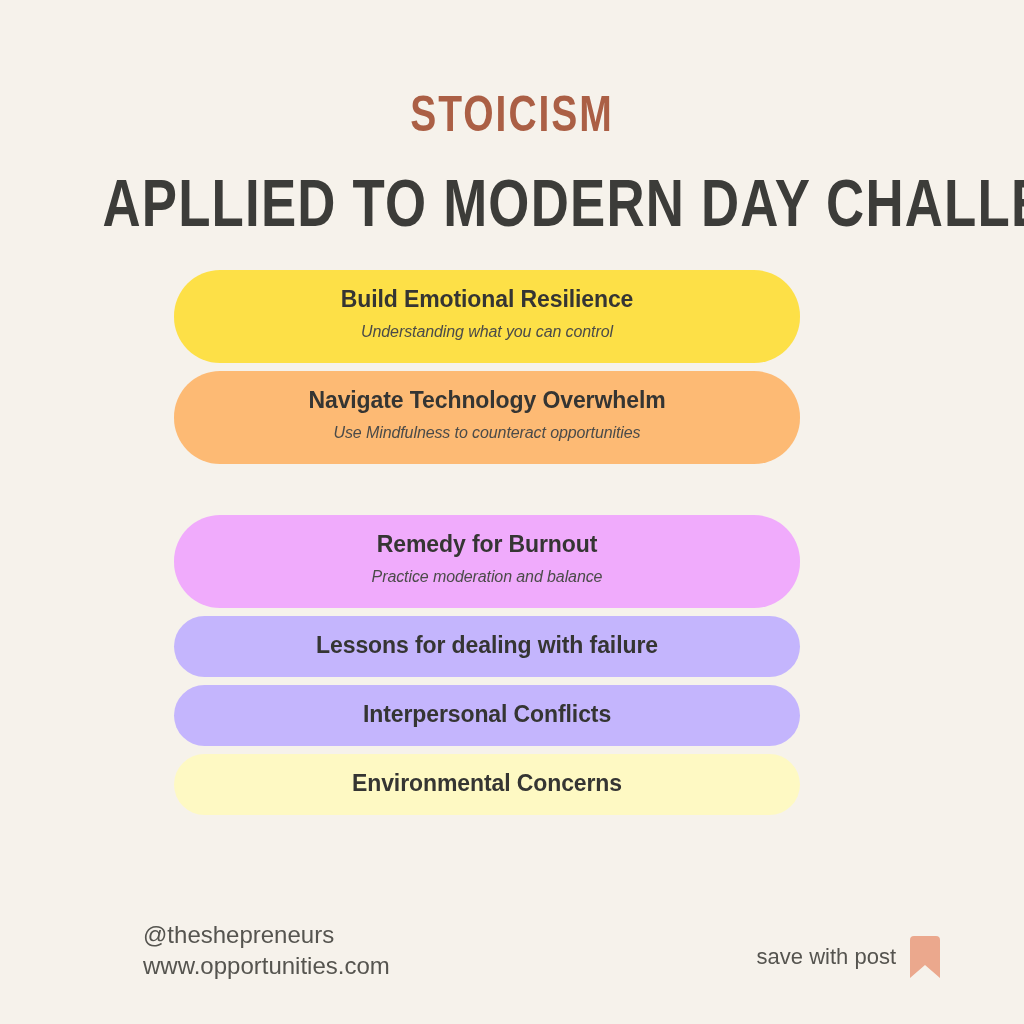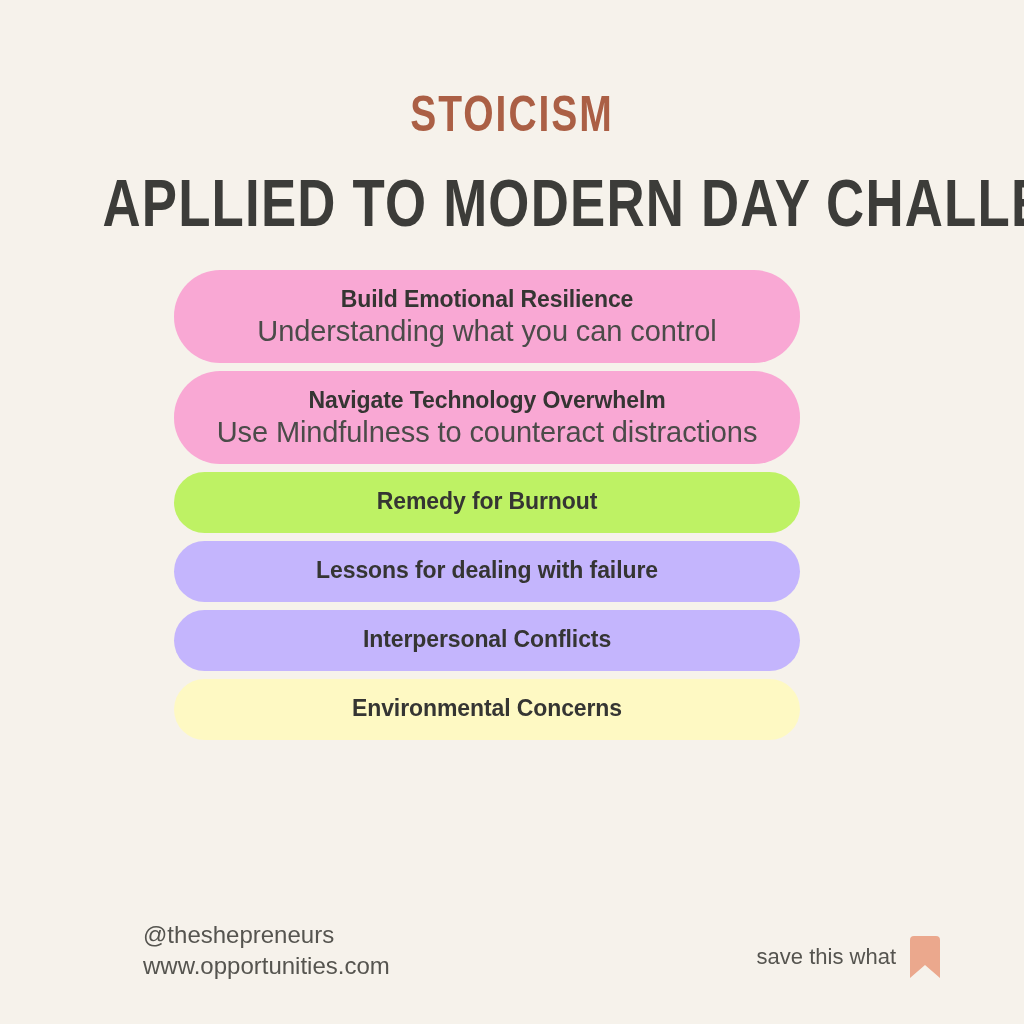--- a/index.html
+++ b/index.html
@@ -71,26 +71,27 @@
     box-sizing: border-box;
   }
   .pill-heading {
     font-size: 23px;
     font-weight: 700;
     line-height: 31px;
     color: #353533;
     letter-spacing: -0.1px;
   }
   .pill-sub {
-    font-size: 29px;
+    font-size: 16px;
     font-weight: 400;
     line-height: 31px;
     color: #4B4B49;
     letter-spacing: -0.1px;
     margin-top: 1px;
+    font-style: italic;
   }
 
   
   .footer {
     position: absolute;
     left: 143px;
     right: 84px;
     top: 915px;
     height: 70px;
     display: flex;
@@ -123,49 +124,50 @@
 <body>
 
 <div class="poster">
 
   <div class="title-block">
     <div class="title-line1">STOICISM</div>
     <div class="title-line2">APLLIED TO MODERN DAY CHALLENGES</div>
   </div>
 
   <div class="pill-stack">
-      <div class="pill" style="background: #f9a8d4;">
+      <div class="pill" style="background: #fde047;">
         <div class="pill-heading">Build Emotional Resilience</div>
         <div class="pill-sub">Understanding what you can control</div>
       </div>
-      <div class="pill" style="background: #f9a8d4;">
+      <div class="pill" style="background: #fdba74;">
         <div class="pill-heading">Navigate Technology Overwhelm</div>
-        <div class="pill-sub">Use Mindfulness to counteract distractions</div>
+        <div class="pill-sub">Use Mindfulness to counteract opportunities</div>
       </div>
-      <div class="pill" style="background: #bef264;">
+      <div class="pill" style="background: #f0abfc; margin-top: 43px;">
         <div class="pill-heading">Remedy for Burnout</div>
+        <div class="pill-sub">Practice moderation and balance</div>
       </div>
       <div class="pill" style="background: #c4b5fd;">
         <div class="pill-heading">Lessons for dealing with failure</div>
       </div>
       <div class="pill" style="background: #c4b5fd;">
         <div class="pill-heading">Interpersonal Conflicts</div>
       </div>
       <div class="pill" style="background: #fef9c3;">
         <div class="pill-heading">Environmental Concerns</div>
       </div>
     </div>
 
   <div class="footer">
     <div class="handle-block">
       <div>@theshepreneurs</div>
       <div>www.opportunities.com</div>
     </div>
     <div class="save-block">
-      <span class="save-label">save this what</span>
+      <span class="save-label">save with post</span>
       <span>
         <svg class="bookmark-icon" viewBox="0 0 30 42" xmlns="http://www.w3.org/2000/svg" aria-hidden="true">
           <path d="M4 0 H26 A4 4 0 0 1 30 4 V42 L15 29 L0 42 V4 A4 4 0 0 1 4 0 Z" fill="#EBA88D"></path>
         </svg>
       </span>
     </div>
   </div>
 
 </div>
 

